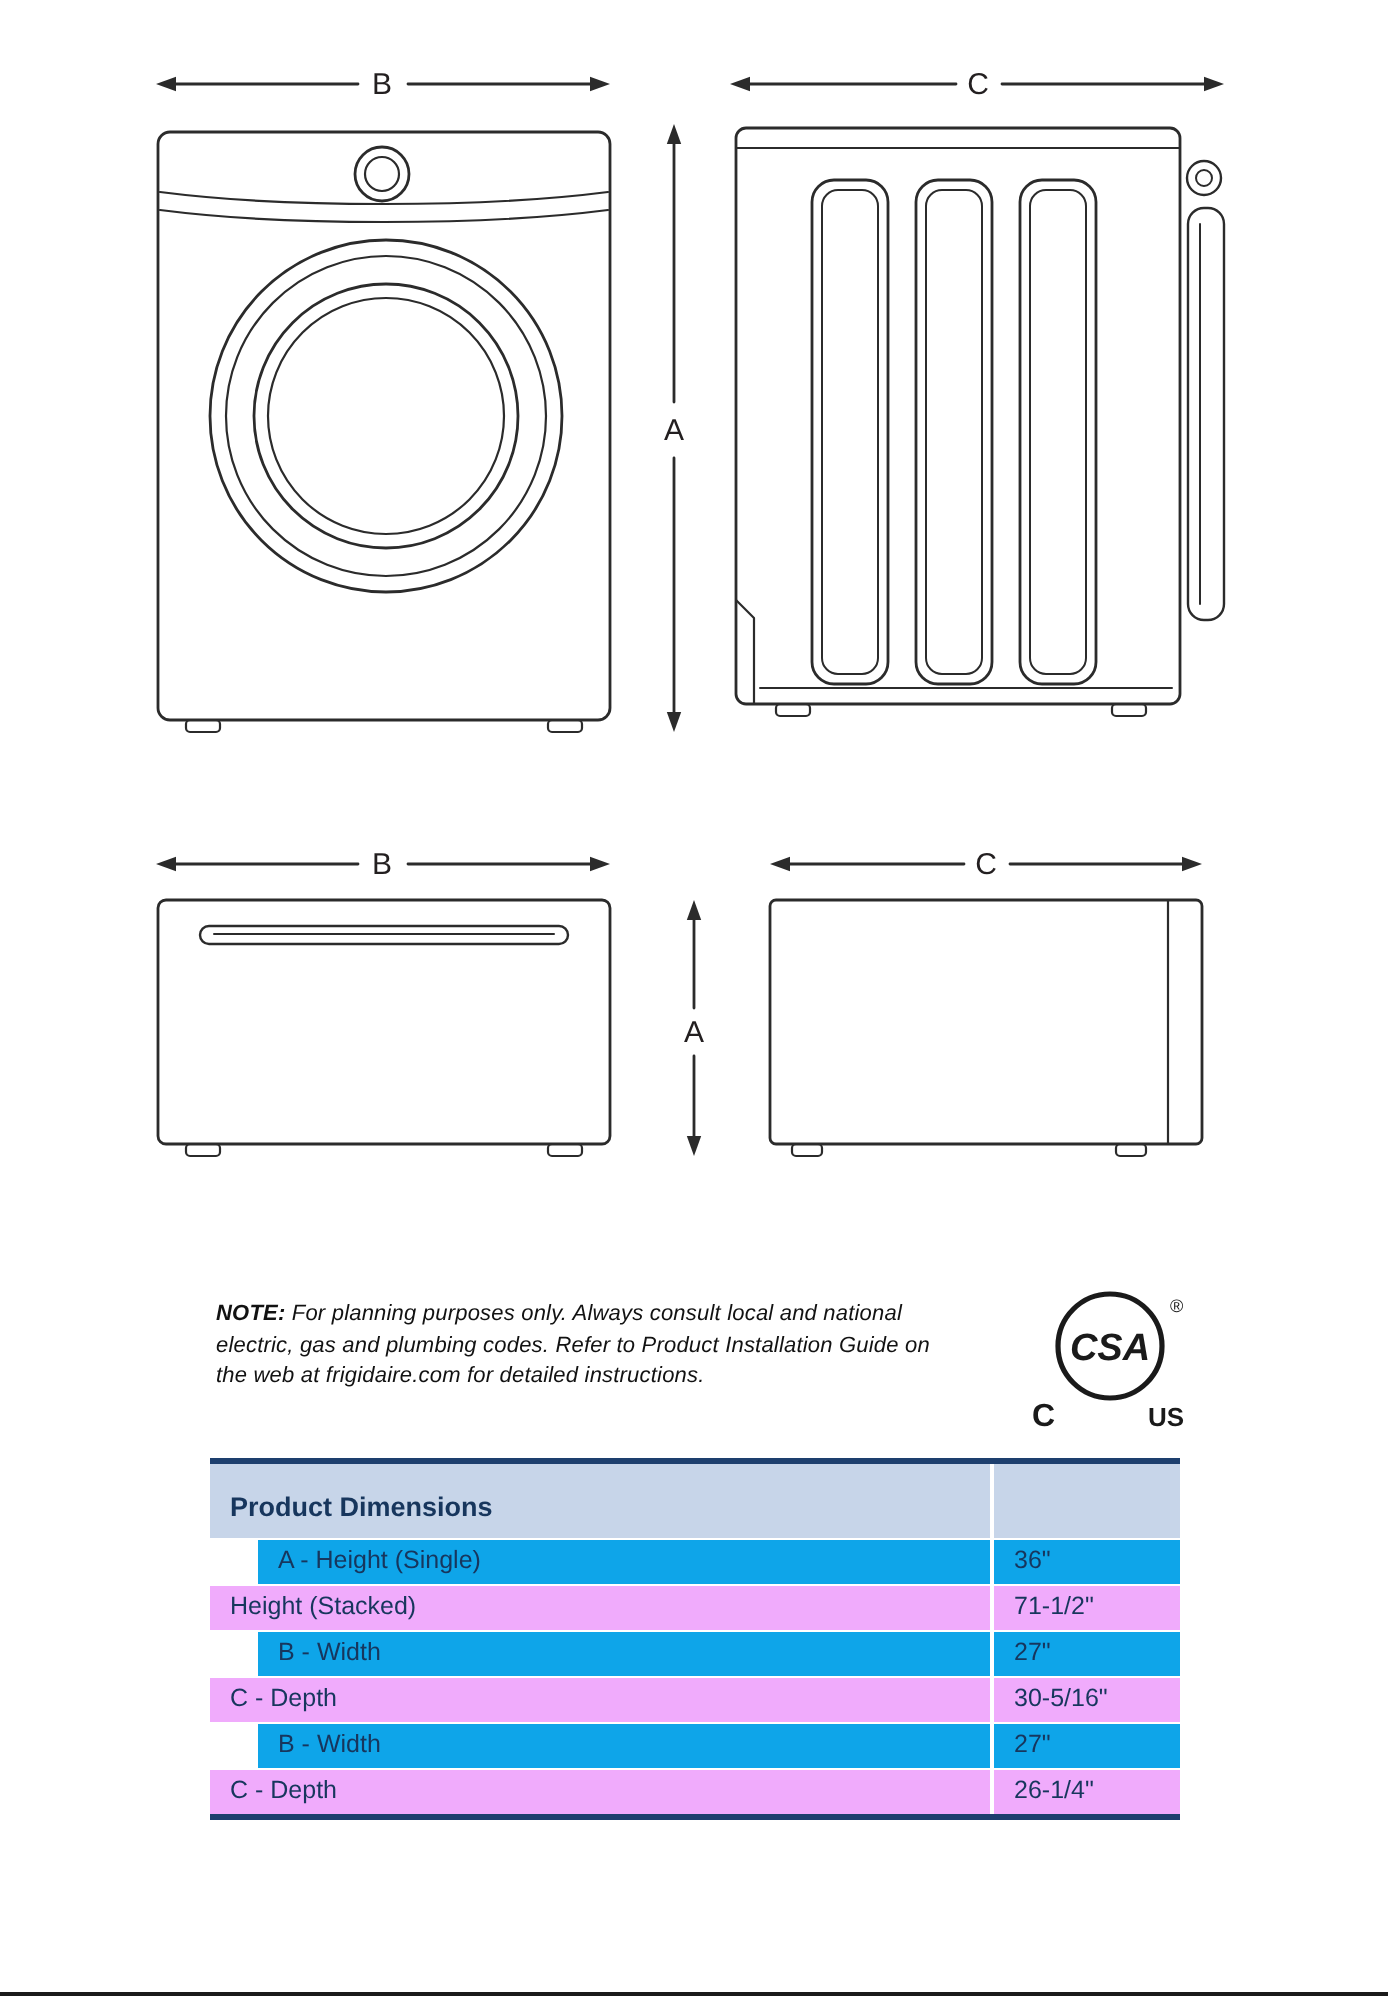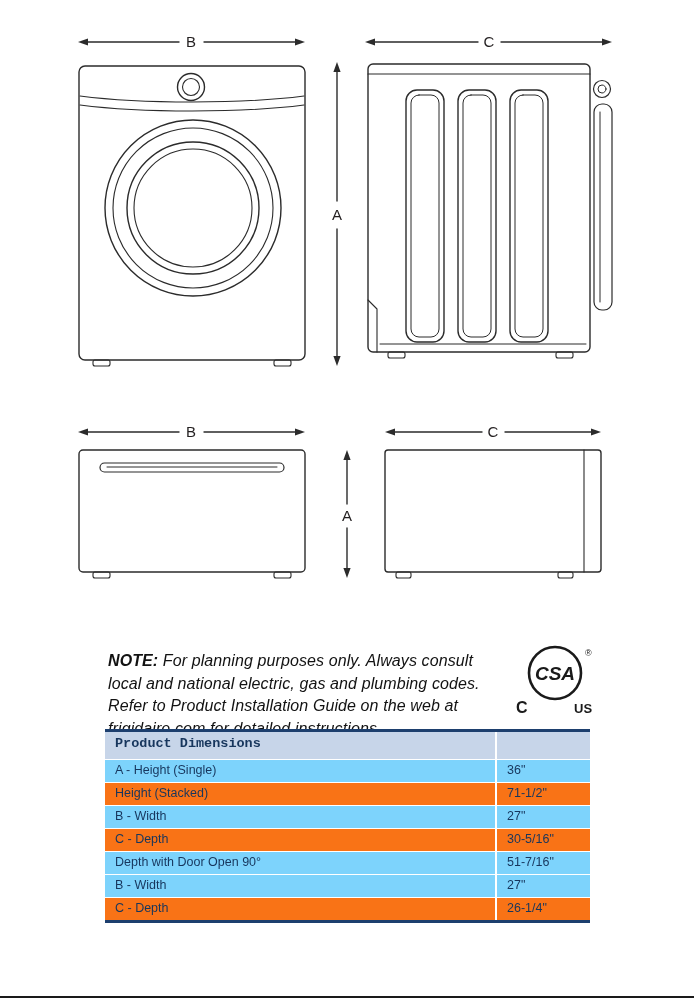--- a/index.html
+++ b/index.html
@@ -10,41 +10,41 @@
     position: relative;
   }
   .page {
     position: relative; width: 694px; height: 998px;
     background: #fff; overflow: hidden;
   }
   .drawings { position: absolute; top: 0; left: 0; }
 
   .note {
     position: absolute; left: 108px; top: 650px; width: 372px;
-    font-style: italic; font-size: 16px; line-height: 1.42;
+    font-style: italic; font-size: 11px; line-height: 1.42;
     color: #121212; letter-spacing: 0.1px;
   }
   .note-label { font-weight: bold; }
 
   .csa { position: absolute; left: 512px; top: 642px; }
 
   .dims-table {
     position: absolute; left: 105px; top: 729px; width: 485px;
     border-top: 3px solid #1d3f6e; border-bottom: 3px solid #1d3f6e;
     font-size: 12.5px; color: #17365d;
   }
   .t-row { display: flex; border-bottom: 1px solid #fff; }
   .t-row:last-child { border-bottom: none; }
   .cell { padding: 3px 10px 4px; line-height: 15px; }
   .cell.label { flex: 1; }
   .cell.value { width: 95px; border-left: 2px solid #fff; }
   .t-header { font-weight: bold; font-size: 13.5px; background: #c7d5e9; }
-  .t-header .cell { padding: 4px 10px 7px; line-height: 16px; font-family: Liberation Mono, monospace; }
-  .r-a { background: #7dd3fc; }
-  .r-b { background: #f97316; justify-content: flex-end; }
+  .t-header .cell { padding: 14px 10px 7px; line-height: 16px; }
+  .r-a { background: #0ea5e9; margin-left: 24px; }
+  .r-b { background: #f0abfc; justify-content: flex-end; }
 
   .page-edge {
     position: absolute; left: 0; bottom: 0; width: 694px; height: 2px;
     background: #1a1a1a;
   }
 </style>
 </head>
 <body>
 
 <div class="page">
@@ -180,24 +180,20 @@
       <div class="cell value">71-1/2"</div>
     </div>
     <div class="t-row r-a">
       <div class="cell label">B - Width</div>
       <div class="cell value">27"</div>
     </div>
     <div class="t-row r-b">
       <div class="cell label">C - Depth</div>
       <div class="cell value">30-5/16"</div>
     </div>
-    <div class="t-row r-a">
-      <div class="cell label">Depth with Door Open 90°</div>
-      <div class="cell value">51-7/16"</div>
-    </div>
 
 
     <div class="t-row r-a">
       <div class="cell label">B - Width</div>
       <div class="cell value">27"</div>
     </div>
     <div class="t-row r-b">
       <div class="cell label">C - Depth</div>
       <div class="cell value">26-1/4"</div>
     </div>

